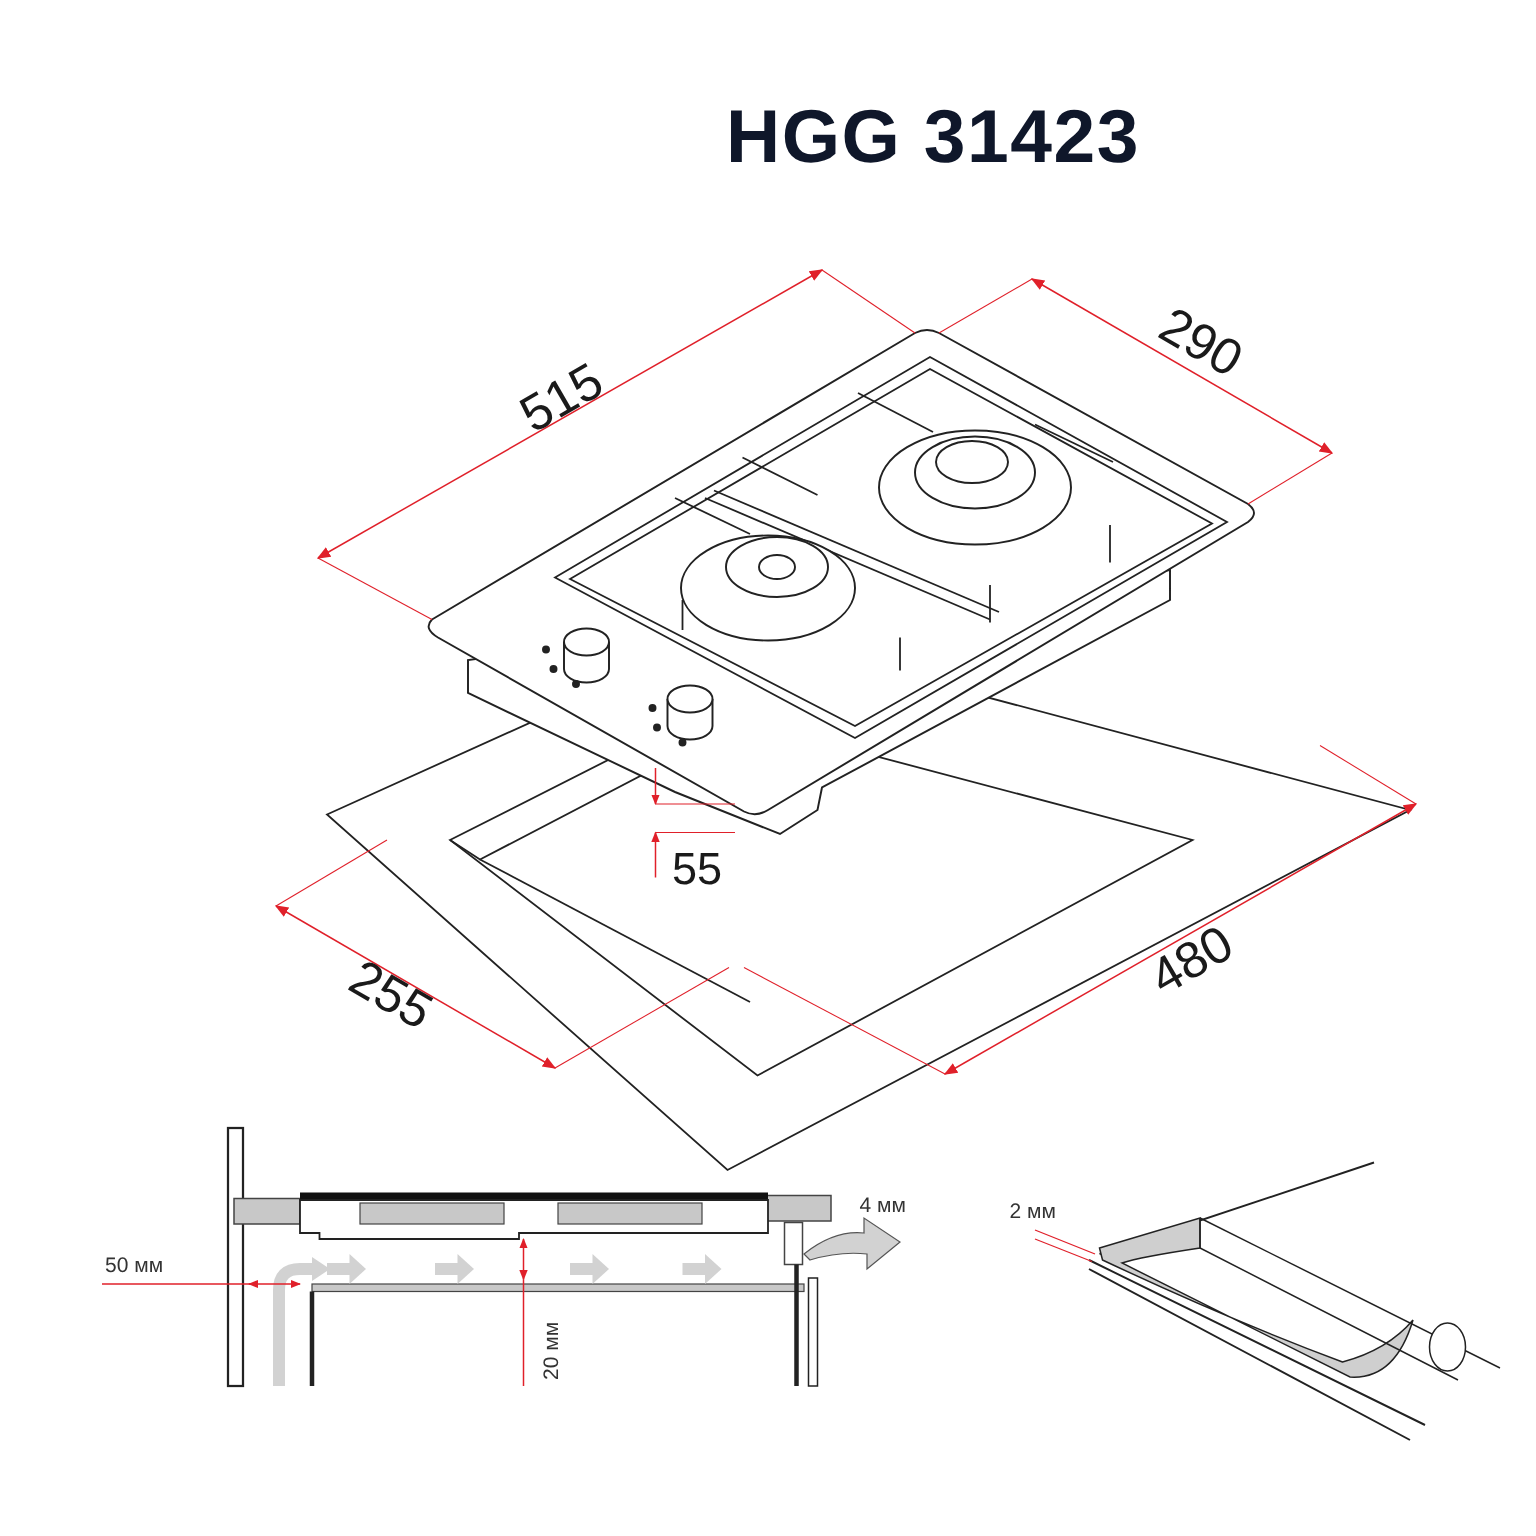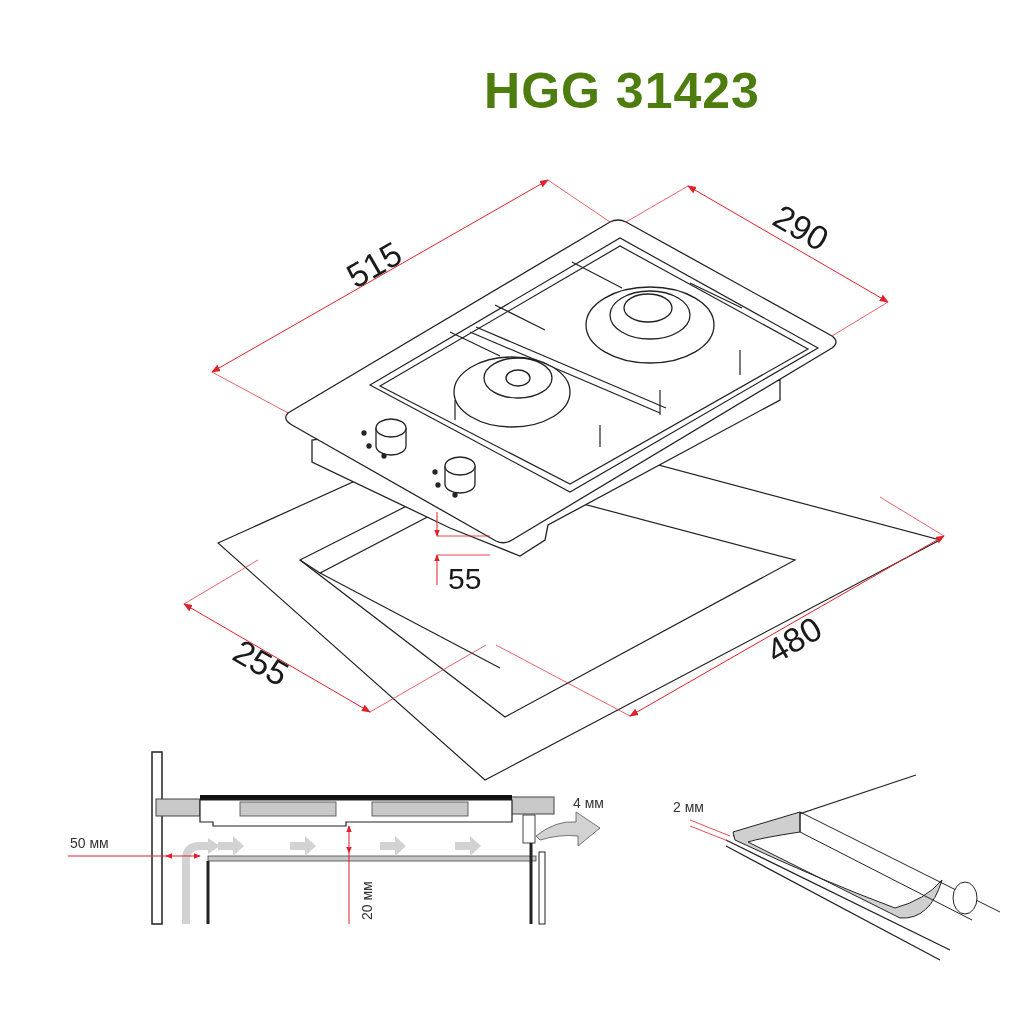--- a/index.html
+++ b/index.html
@@ -1,17 +1,17 @@
 <!DOCTYPE html>
 <html><head>
 <meta charset="utf-8">
 <style>
   html, body { margin: 0; padding: 0; background: #ffffff; }
   body { width: 1024px; height: 1024px; position: relative; overflow: hidden; font-family: "Liberation Sans", sans-serif; }
-  .title { position: absolute; left: 0; width: 1024px; top: 62px; text-align: center; font-size: 50px; font-weight: bold; color: #4d7c0f; letter-spacing: 1px; padding-left: 220px; box-sizing: border-box; }
+  .title { position: absolute; left: 0; width: 1024px; top: 62px; text-align: center; font-size: 50px; font-weight: bold; color: #0f172a; letter-spacing: 1px; padding-left: 220px; box-sizing: border-box; }
   svg { position: absolute; left: 0; top: 0; }
   .dimtext { font-family: "Liberation Sans", sans-serif; fill: #1a1a1a; }
   .small { font-family: "Liberation Sans", sans-serif; fill: #333; font-size: 14px; }
 </style>
 </head>
 <body>
 
 <div class="title">HGG 31423</div>
 
 <svg width="1024" height="1024" viewBox="0 0 1024 1024" xmlns="http://www.w3.org/2000/svg">

